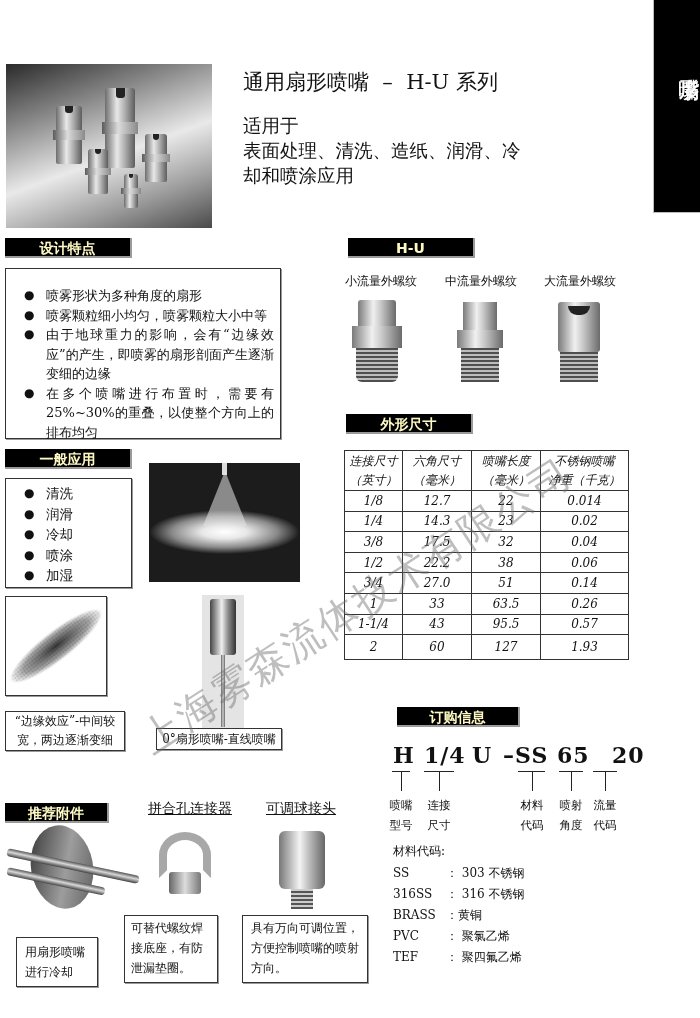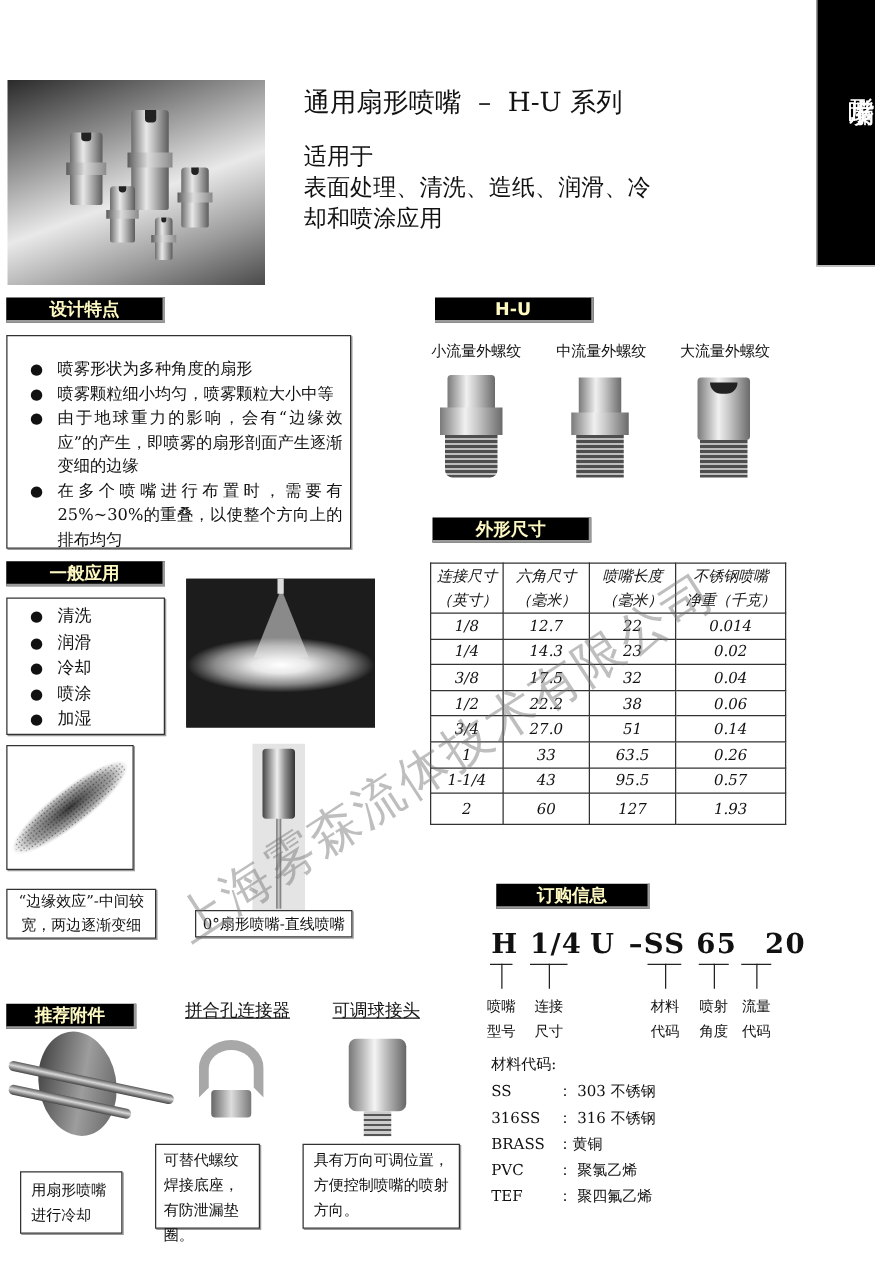--- a/index.html
+++ b/index.html
@@ -86,21 +86,21 @@
   .acc-photo-2 { left: 145px; top: 832px; width: 80px; height: 70px; }
   .clamp { position:absolute; left: 14px; top: 0; width: 52px; height: 46px; border: 8px solid #a8a8a8; border-bottom-color: transparent; border-radius: 50% 50% 0 0; }
   .clamp-base { position:absolute; left: 24px; top: 40px; width: 32px; height: 22px; background: linear-gradient(90deg,#666,#ddd,#777); border-radius: 3px; }
 
   .acc-photo-3 { left: 273px; top: 825px; width: 60px; height: 90px; }
   .ball-body { position:absolute; left: 6px; top: 6px; width: 46px; height: 58px; background: linear-gradient(90deg,#777,#f4f4f4 45%,#bdbdbd 65%,#666); border-radius: 6px; }
   .ball-thread { position:absolute; left: 18px; top: 64px; width: 22px; height: 20px; background: repeating-linear-gradient(0deg,#555 0 2px,#ccc 2px 4px); }
 
   .acc-cap { font-size: 12px; line-height: 20px; padding: 6px 6px; }
   .acc-cap-1 { left: 16px; top: 937px; width: 82px; height: 50px; padding: 4px 8px; }
-  .acc-cap-2 { left: 124px; top: 915px; width: 84px; height: 68px; padding: 2px 6px; }
+  .acc-cap-2 { left: 124px; top: 915px; width: 94px; height: 68px; padding: 2px 6px; }
   .acc-cap-3 { left: 242px; top: 915px; width: 126px; height: 68px; padding: 2px 8px; }
 
   .watermark { left: 135px; top: 530px; font-size: 40px; color: rgba(110,110,110,0.45); white-space: nowrap; transform: rotate(-33deg); transform-origin: left top; font-family: "DejaVu Serif", serif; pointer-events: none; letter-spacing: 2px; }
 </style>
 </head>
 <body>
 
 <div class="abs side-tab">
   <div class="side-tab-text">扇形喷嘴</div>
 </div>

